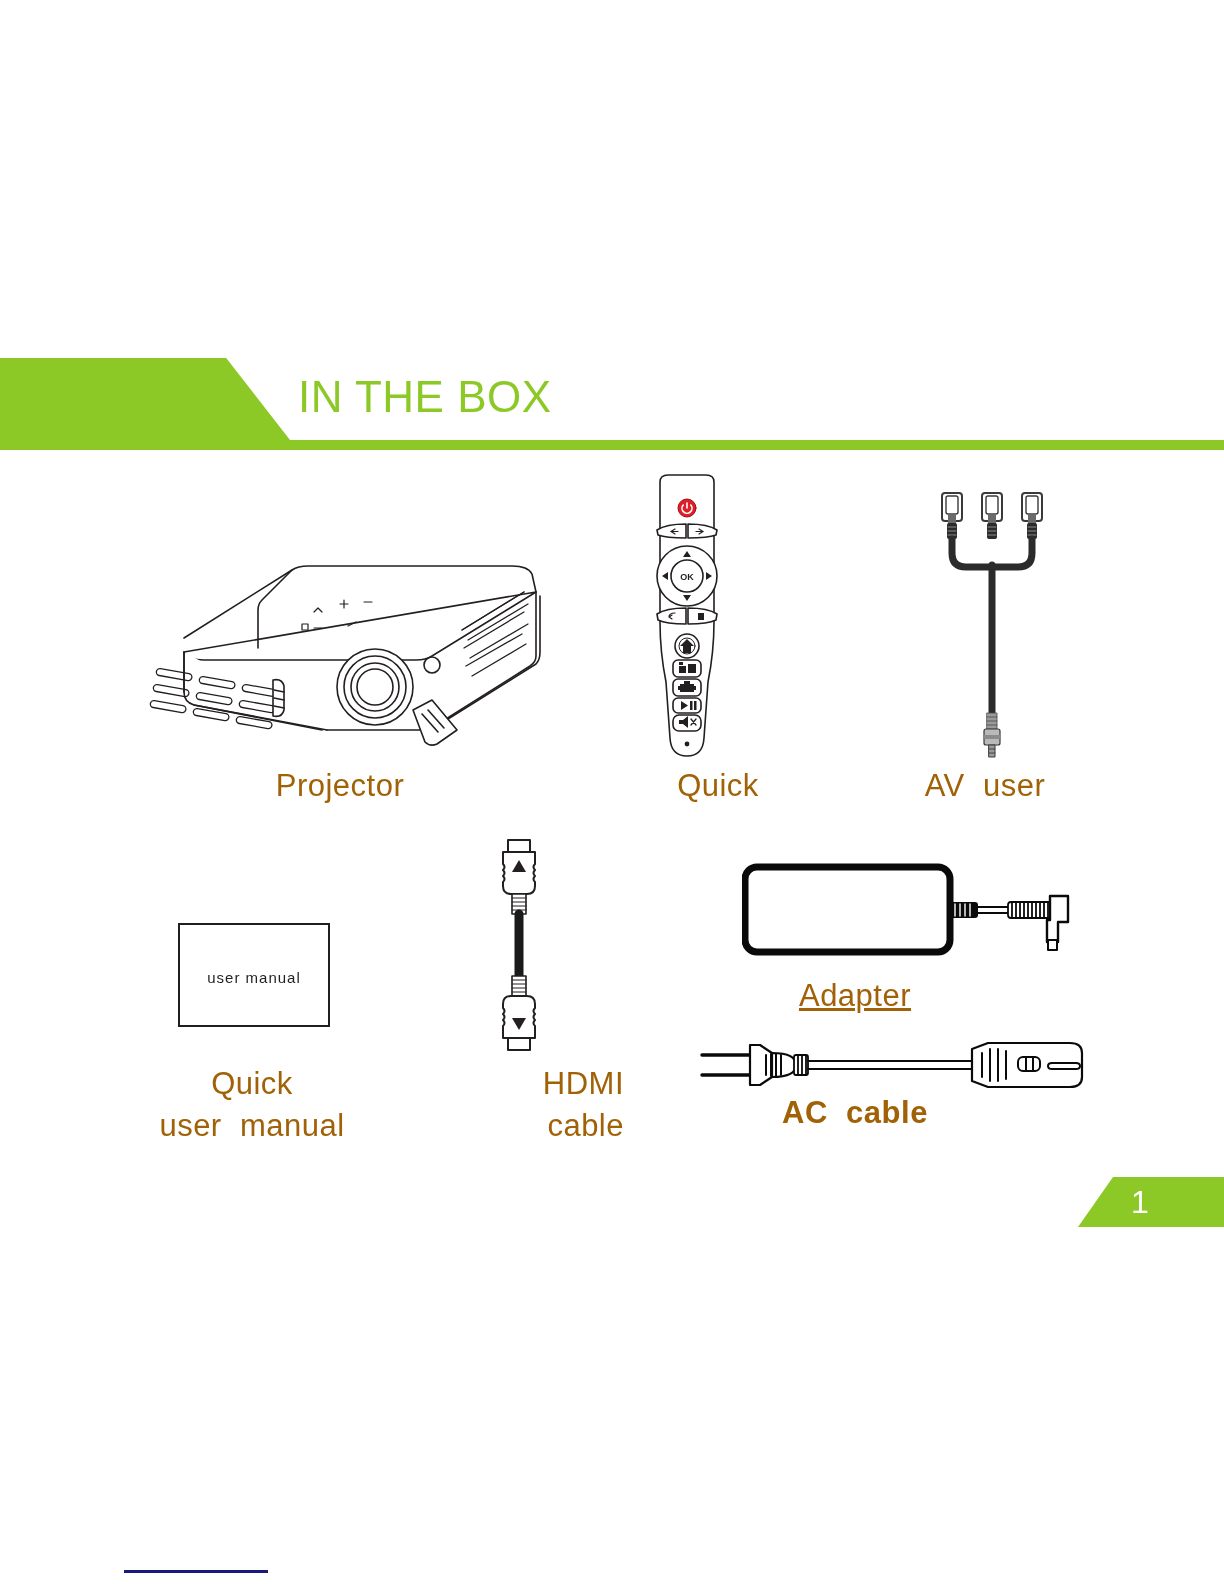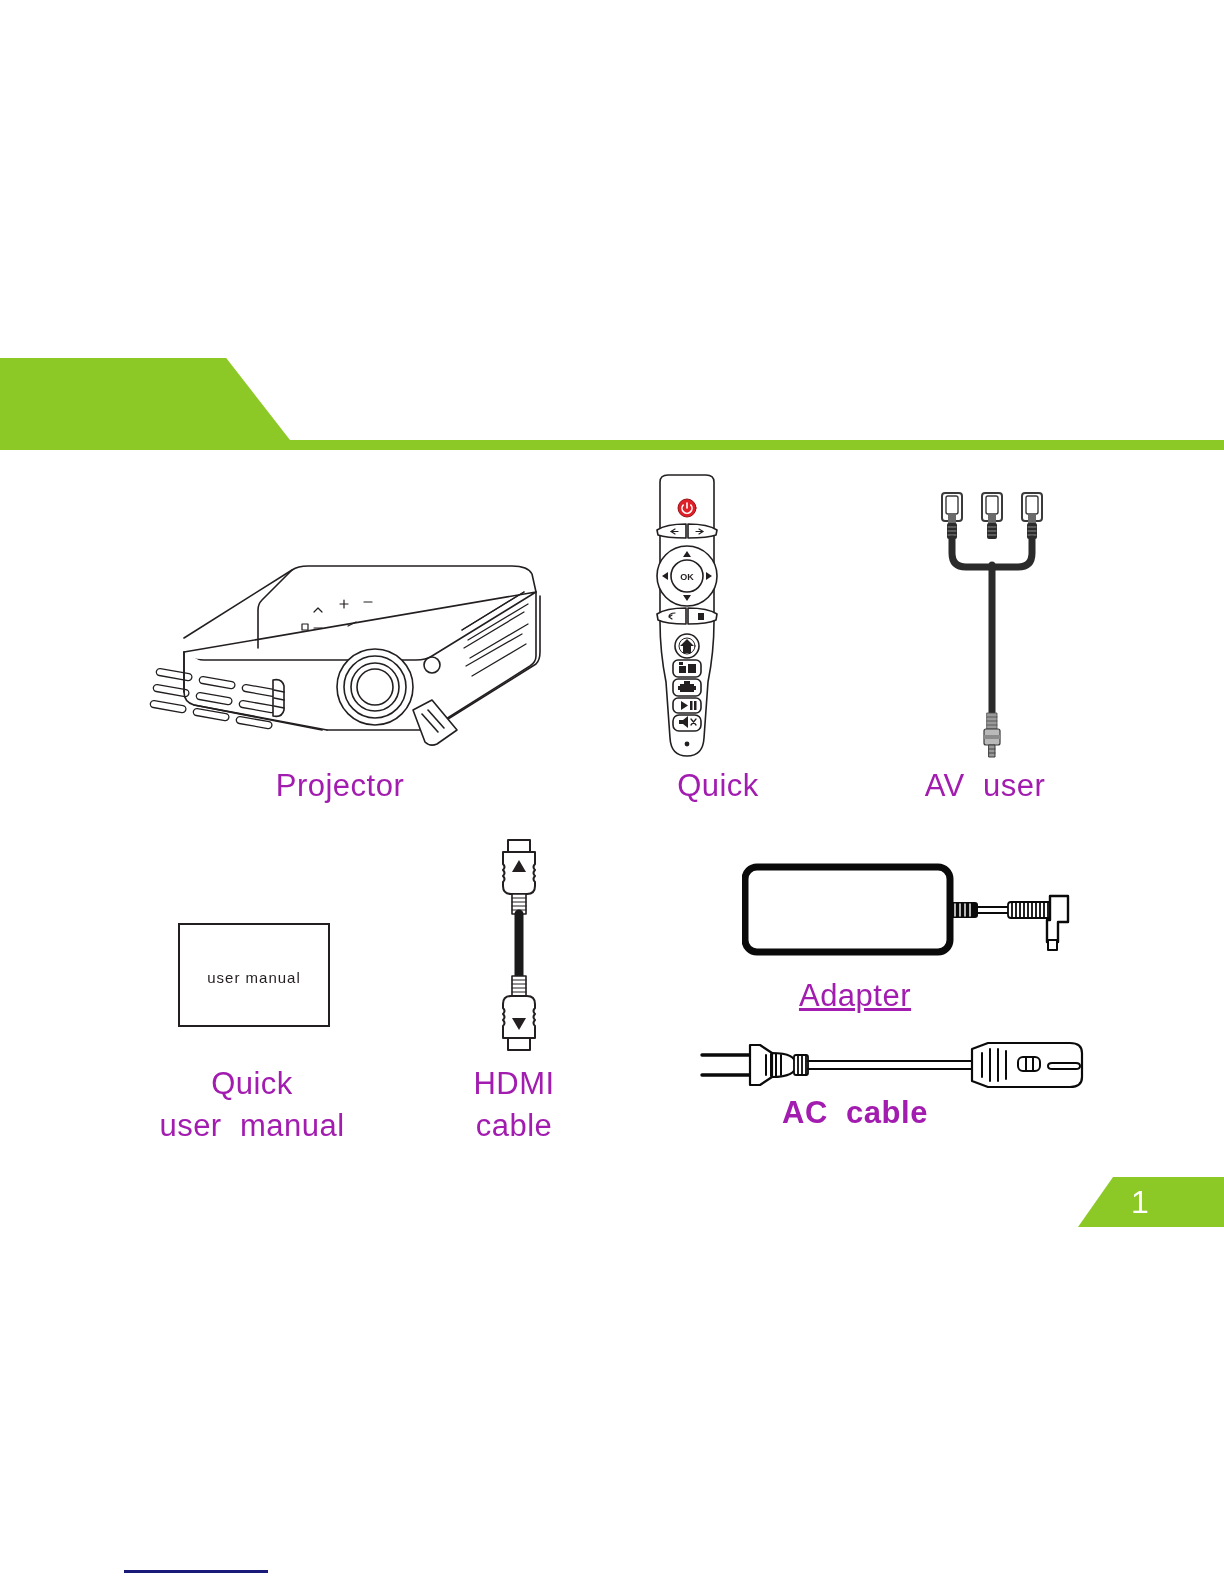--- a/index.html
+++ b/index.html
@@ -48,21 +48,21 @@
     letter-spacing: 0.5px;
     color: #8CC926;
     font-weight: 400;
     line-height: 62px;
     white-space: nowrap;
   }
 
   
   .label {
     position: absolute;
-    color: #a21caf;
+    color: #a16207;
     font-size: 31px;
     line-height: 42px;
     text-align: center;
     letter-spacing: 0.5px;
     white-space: pre;
   }
 
   
   .art { position: absolute; }
 
@@ -77,21 +77,21 @@
   
   #av-art { left: 930px; top: 485px; }
   #label-av { left: 860px; top: 765px; width: 250px; }
 
   
   #manual-art { left: 178px; top: 923px; }
   #label-manual { left: 68px; top: 1063px; width: 368px; }
 
   
   #hdmi-art { left: 487px; top: 838px; }
-  #label-hdmi { left: 404px; top: 1063px; width: 220px; }
+  #label-hdmi { left: 404px; top: 1063px; width: 220px; text-align: right; }
 
   
   #adapter-art { left: 742px; top: 862px; }
   #label-adapter { left: 700px; top: 975px; width: 310px; text-decoration: underline; }
 
   
   #ac-art { left: 700px; top: 1035px; }
   #label-ac { left: 700px; top: 1092px; width: 310px; font-weight: bold; }
 
   
@@ -143,20 +143,21 @@
     height: 3px;
     background: #1a1a7a;
   }
 </style>
 </head>
 <body>
 
 <div class="header">
   <div class="header-green-block"></div>
   <div class="header-rule"></div>
+  <div class="header-title">IN THE BOX</div>
 </div>
 
 <div class="art" id="projector-art">
   <svg width="410" height="200" viewBox="0 0 410 200" fill="none" stroke="#231f20" stroke-width="1.6" stroke-linejoin="round" stroke-linecap="round">
 
     <path d="M52 86 L160 18 Q166 14 176 14 L380 14 Q396 14 400 22 L404 40"></path>
     <path d="M404 40 L300 104 Q294 108 284 108 L72 108 Q56 108 52 100 Z" fill="#fff"></path>
 
     <path d="M52 100 L52 140 Q52 150 62 153 L195 178" fill="#fff"></path>
     <path d="M52 140 L52 100"></path>

